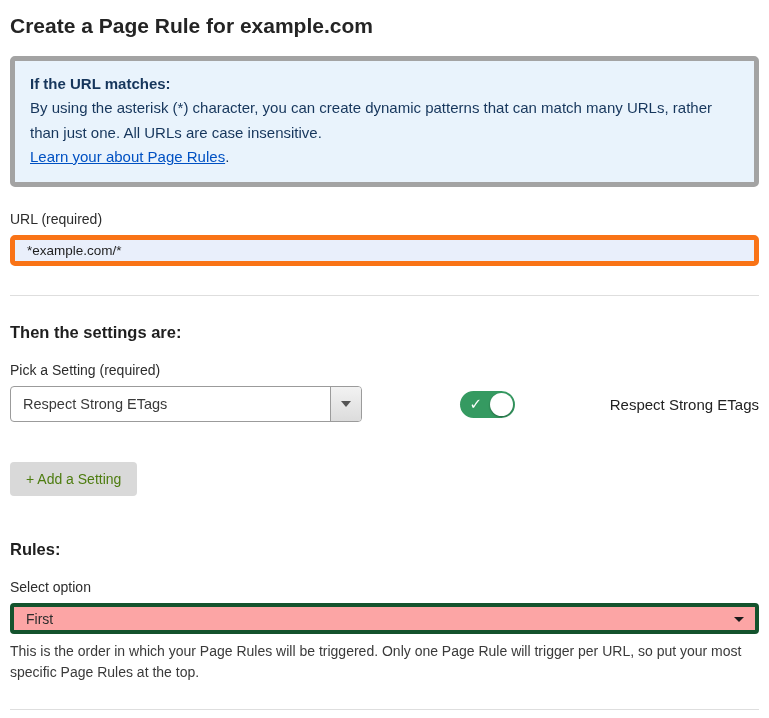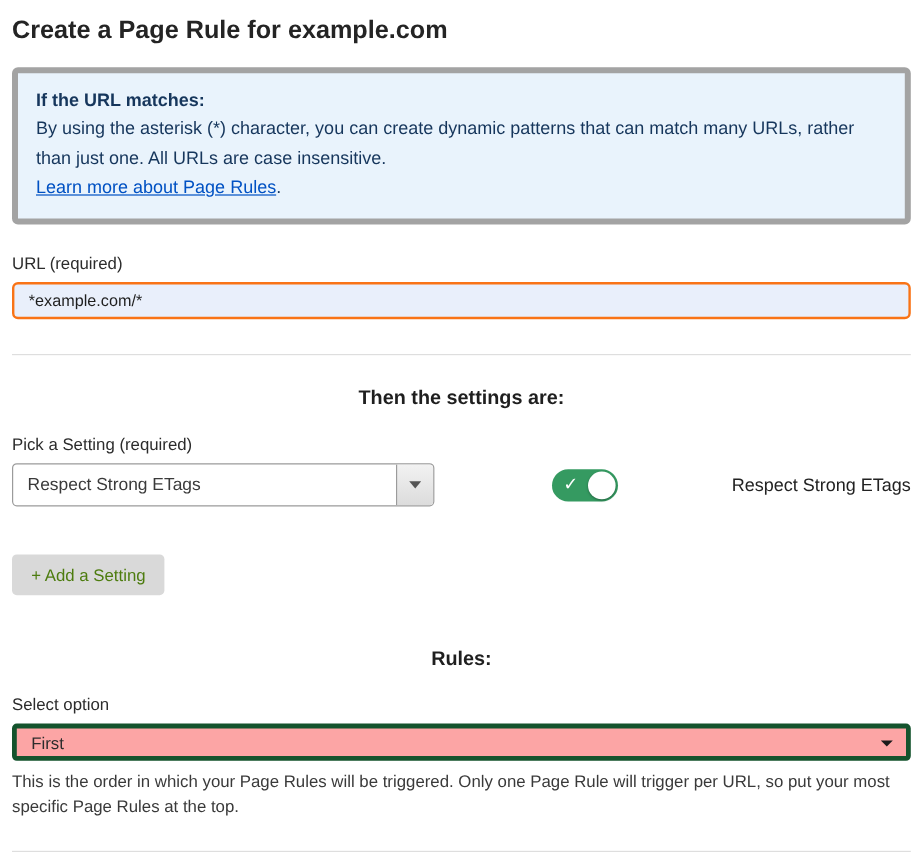--- a/index.html
+++ b/index.html
@@ -47,41 +47,40 @@
     font-size: 14px;
     color: #2c2c2c;
     margin: 0 0 8px 0;
   }
 
   
   .url-input {
     width: 100%;
     height: 31px;
     background: #e9effb;
-    border: 2px solid #f97316;
+    border: 5px solid #f97316;
     border-radius: 5px;
     padding: 0 12px;
     font-size: 13.5px;
     color: #1f1f1f;
     font-family: "Liberation Sans", "DejaVu Sans", sans-serif;
     outline: none;
   }
 
   .divider {
     border: none;
     border-top: 1px solid #dedede;
     margin: 29px 0 27px 0;
   }
 
   .section-heading {
     font-size: 16.5px;
     font-weight: 700;
     color: #1f1f1f;
     margin: 0 0 20px 0;
-    text-align: center;
   }
 
   
   .setting-row {
     display: flex;
     align-items: center;
     justify-content: space-between;
   }
   .setting-select {
     width: 352px;
@@ -213,21 +212,21 @@
 </head>
 <body>
 
 <div class="page">
 
   <h1 class="page-title">Create a Page Rule for example.com</h1>
 
   <div class="info-box">
     <span class="info-heading">If the URL matches:</span>
     <span>By using the asterisk (*) character, you can create dynamic patterns that can match many URLs, rather than just one. All URLs are case insensitive.</span><br>
-    <a class="info-link">Learn more about Page Rules</a><span>.</span>
+    <a class="info-link">Learn your about Page Rules</a><span>.</span>
   </div>
 
   <div class="field-label">URL (required)</div>
   <input class="url-input" type="text" value="*example.com/*" style="">
 
   <hr class="divider">
 
   <h2 class="section-heading">Then the settings are:</h2>
 
   <div class="field-label">Pick a Setting (required)</div>

